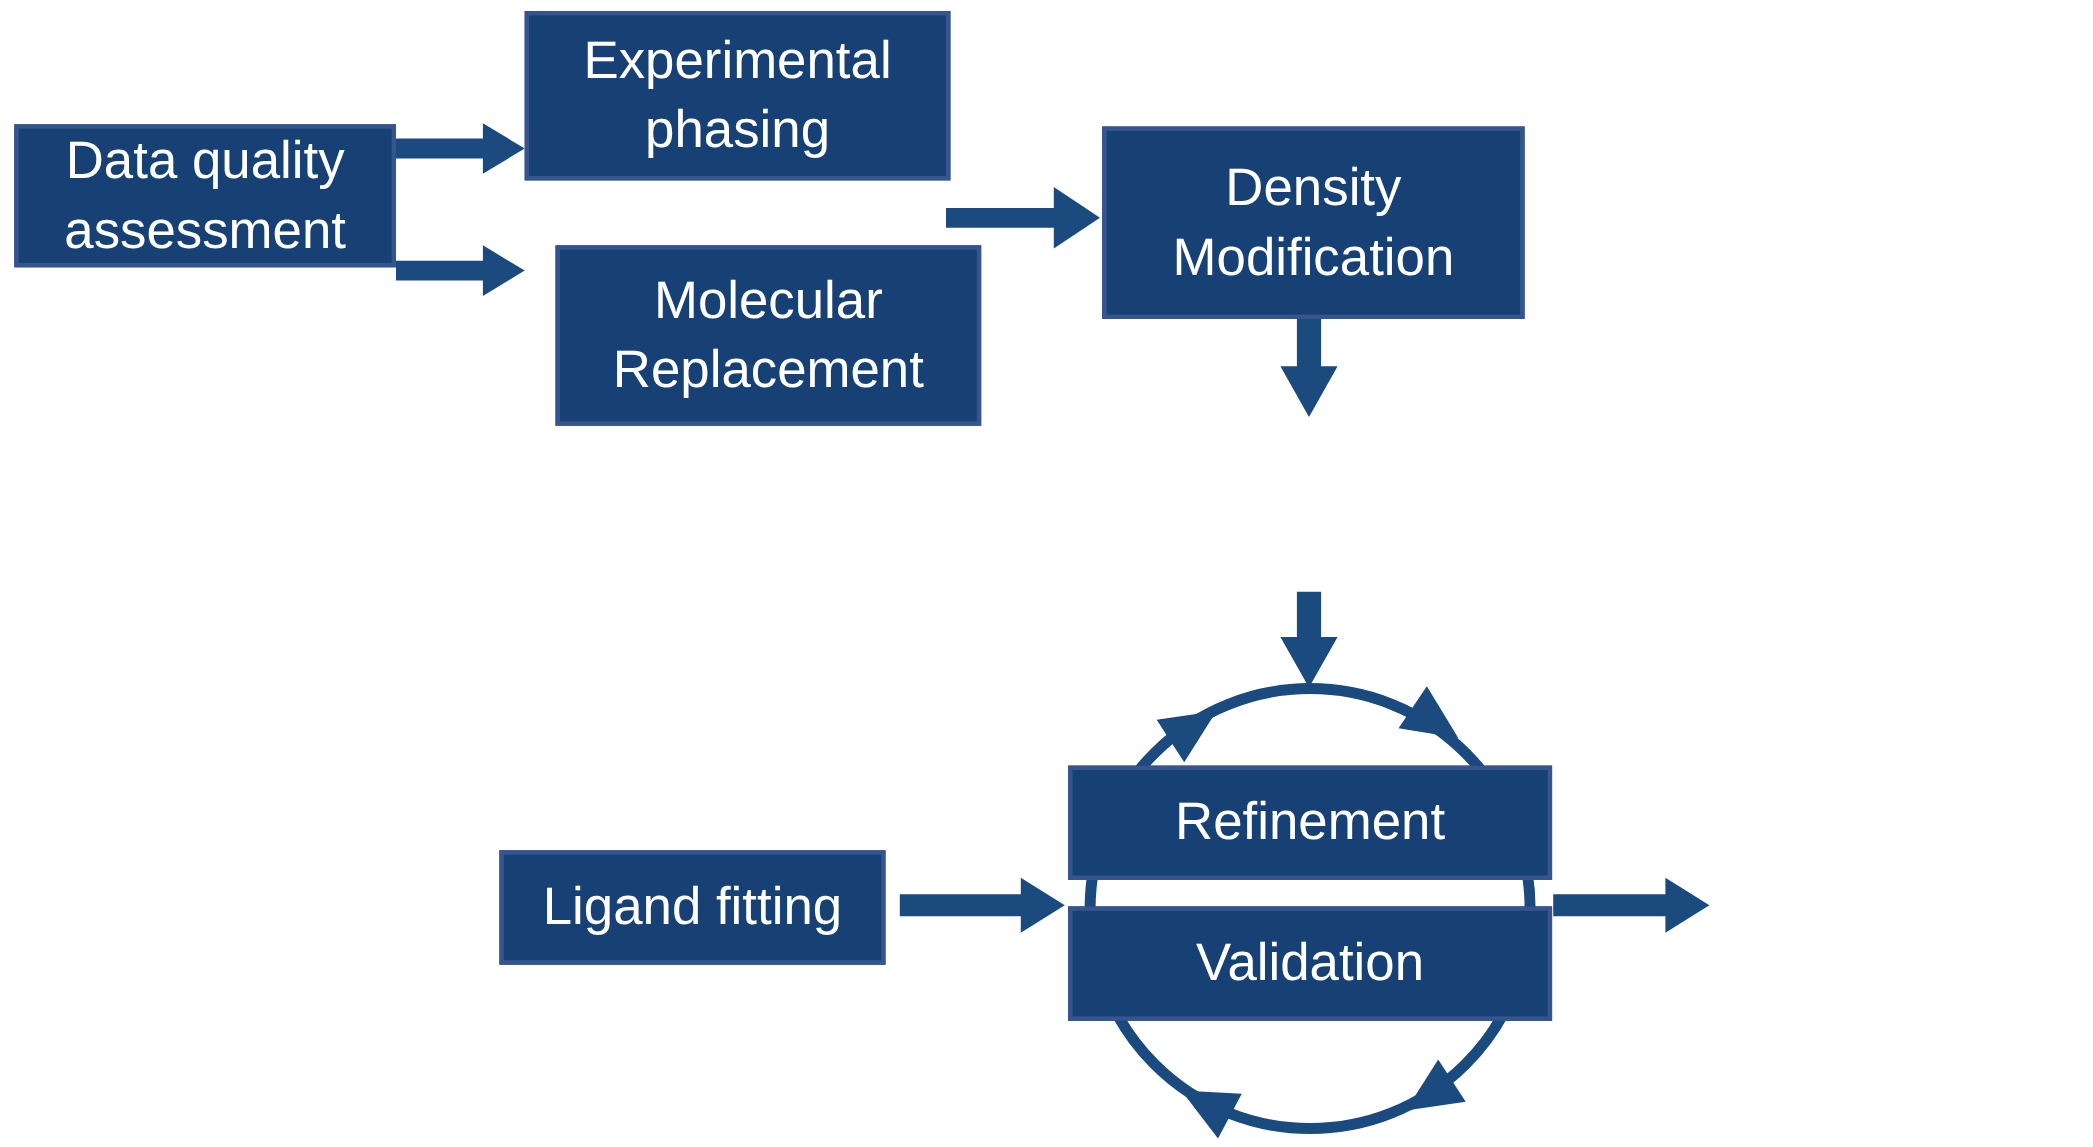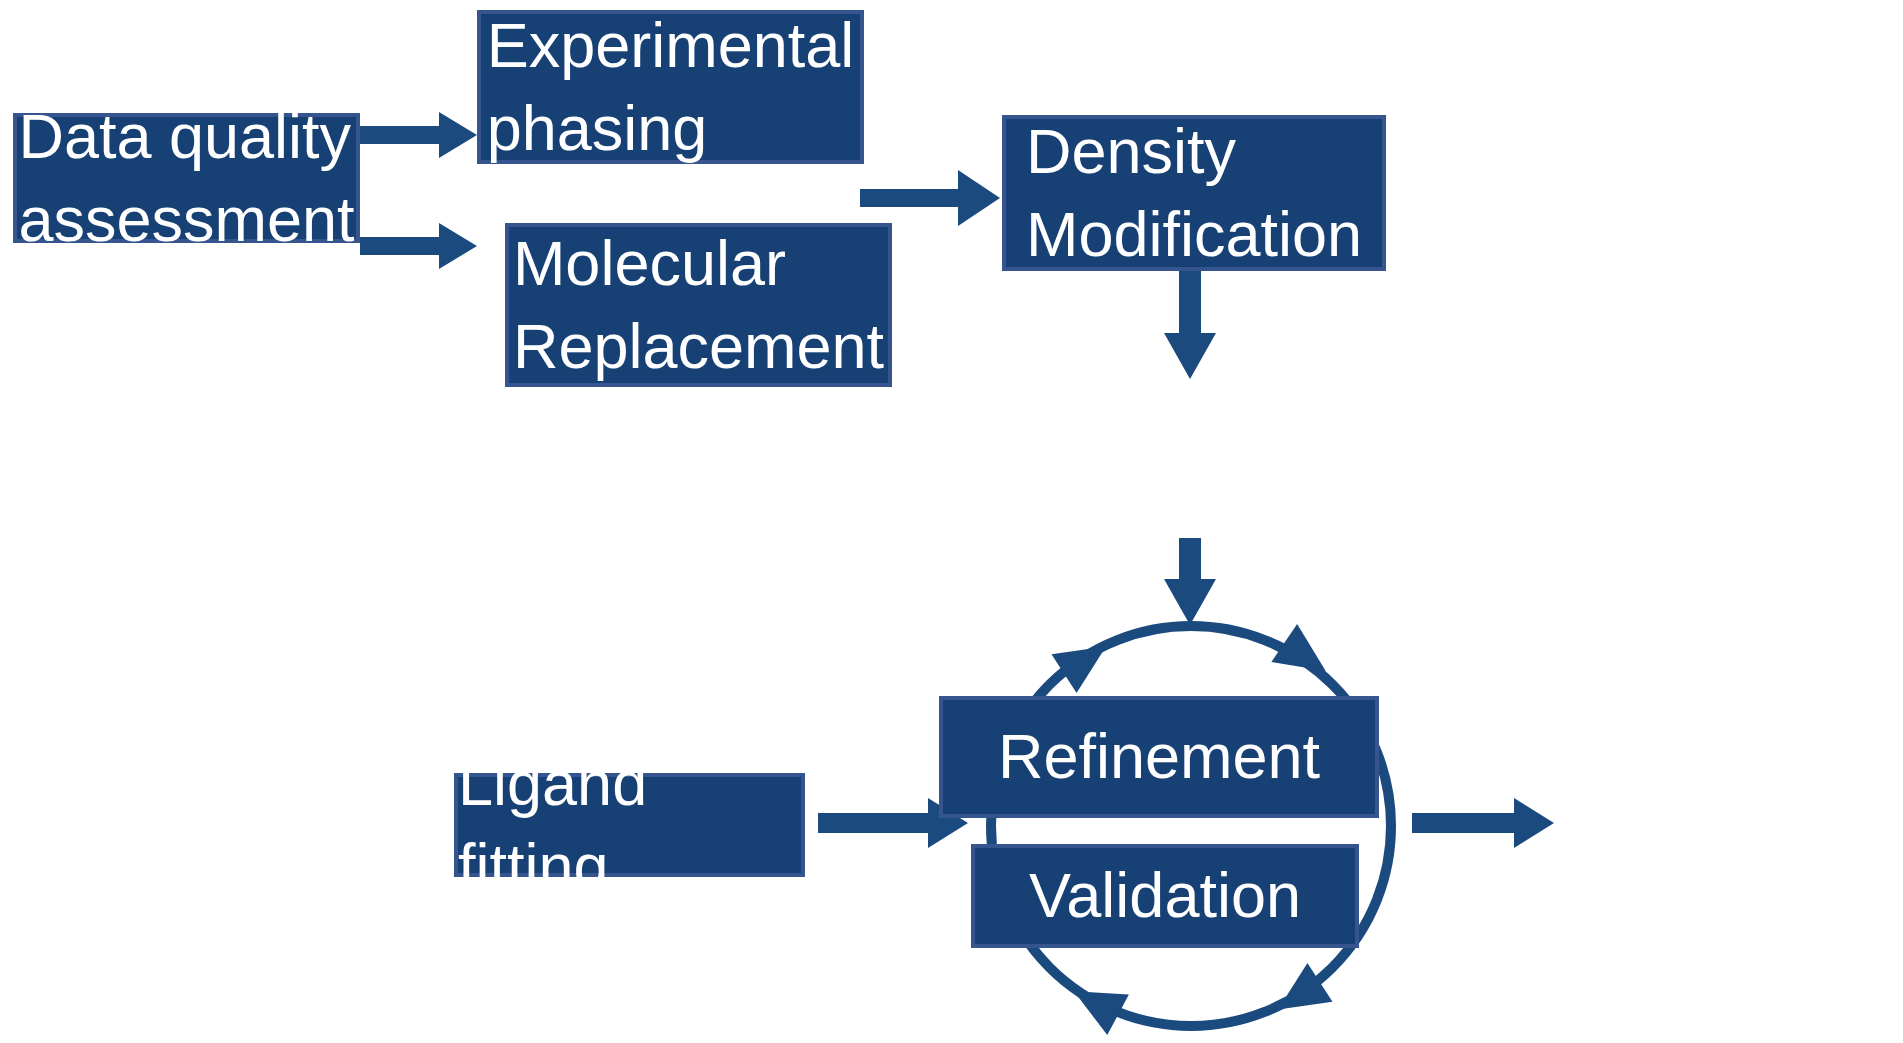--- a/index.html
+++ b/index.html
@@ -24,21 +24,22 @@
   .arrow{fill:var(--arrow);stroke:none;}
   .cycle-circle{fill:none;stroke:var(--arrow);stroke-width:10;}
   .cycle-head{fill:var(--arrow);stroke:none;}
   .node{
     position:absolute;
     box-sizing:border-box;
     display:flex;align-items:center;justify-content:center;
     background:var(--node-fill);
     border:4px solid var(--node-border);
     color:var(--node-text);
-    font-size:63px;line-height:1.32;
+    font-size:48px;line-height:1.32;
+    text-align:center;
   }
   .node .label{white-space:pre-line;}
 </style>
 </head>
 <body>
 
 <div class="canvas">
 
   <svg class="connector-layer" width="1903" height="1043" viewBox="0 0 1903 1043" xmlns="http://www.w3.org/2000/svg">
 
@@ -66,31 +67,31 @@
   <div class="node" style="left:477px;top:10px;width:387px;height:154px">
     <span class="label">Experimental
 phasing</span>
   </div>
 
   <div class="node" style="left:505px;top:223px;width:387px;height:164px">
     <span class="label">Molecular
 Replacement</span>
   </div>
 
-  <div class="node" style="left:1002px;top:115px;width:384px;height:156px">
+  <div class="node" style="left:1002px;top:115px;width:384px;height:175px">
     <span class="label">Density
 Modification</span>
   </div>
 
 
-  <div class="node" style="left:939px;top:696px;width:440px;height:122px">
+  <div class="node" style="left:971px;top:696px;width:440px;height:104px">
     <span class="label">Refinement</span>
   </div>
 
-  <div class="node" style="left:971px;top:844px;width:388px;height:104px">
+  <div class="node" style="left:971px;top:824px;width:440px;height:104px">
     <span class="label">Validation</span>
   </div>
 
   <div class="node" style="left:454px;top:773px;width:351px;height:104px">
     <span class="label">Ligand fitting</span>
   </div>
 
 
 </div>
 

